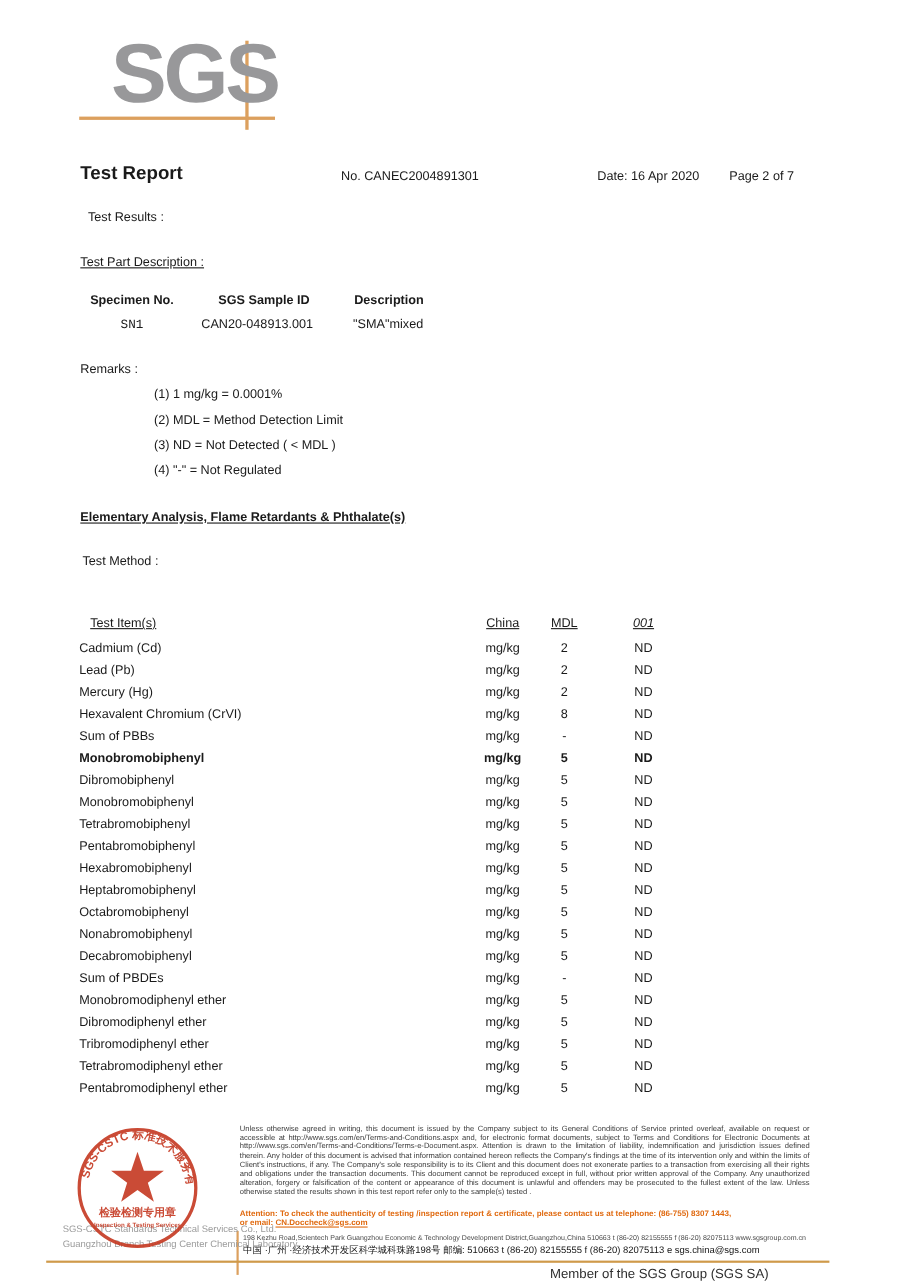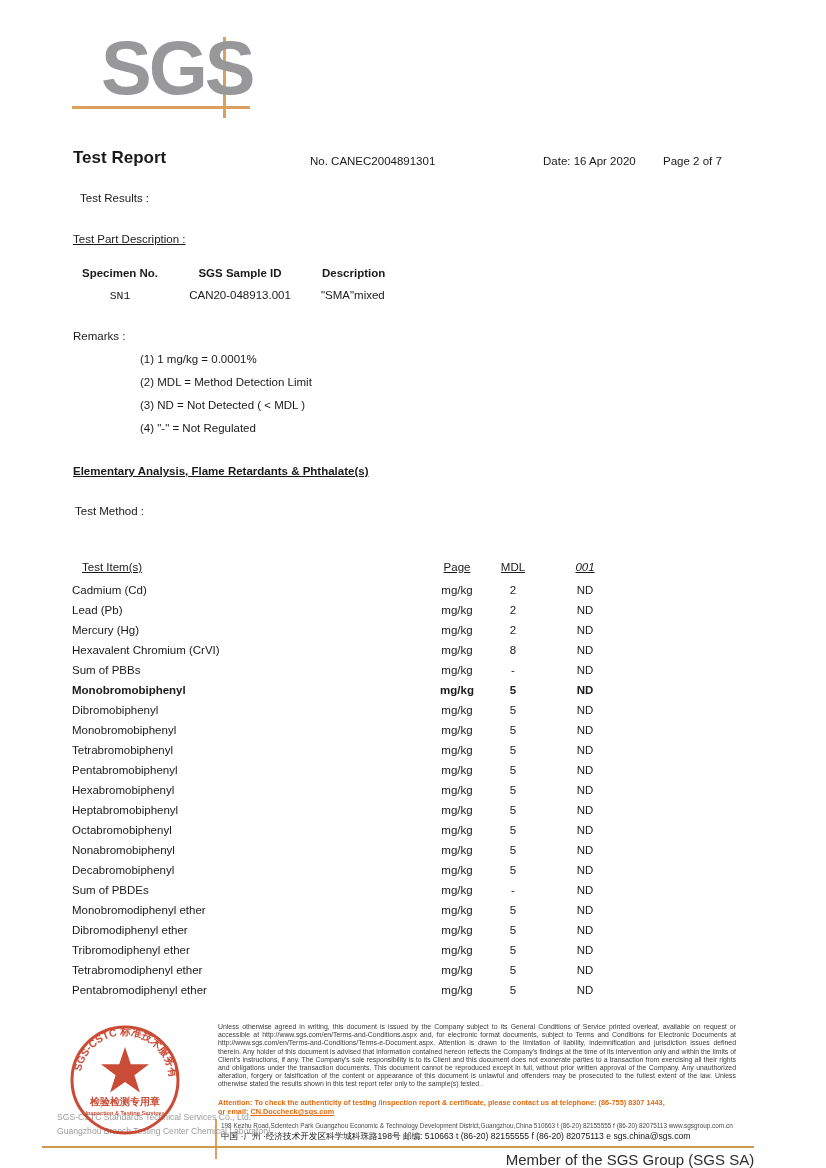--- a/index.html
+++ b/index.html
@@ -27,21 +27,21 @@
   .b{font-weight:bold;}
 
   .test-results-label{left:80px;top:192px;}
   .tpd-label{left:73px;top:233px;}
 
   
   .spec-h1{left:68px;top:267px;width:104px;text-align:center;}
   .spec-h2{left:183px;top:267px;width:114px;text-align:center;}
   .spec-h3{left:322px;top:267px;}
   .spec-c1{left:68px;top:289px;width:104px;text-align:center;font-family:Liberation Mono, monospace;}
-  .spec-c2{left:183px;top:289px;width:114px;text-align:center;}
+  .spec-c2{left:183px;top:289px;width:114px;}
   .spec-c3{left:321px;top:289px;}
 
   .remarks-label{left:73px;top:330px;}
   .remark-item{left:140px;}
 
   .analysis-title{left:73px;top:465px;}
   .method-label{left:75px;top:505px;}
   .method-lines{left:172px;top:505px;width:580px;line-height:23px;}
 
   
@@ -61,21 +61,21 @@
   .company-2{left:57px;top:1126px;font-size:8.6px;color:#9b9b9b;z-index:1;}
   .disclaimer{left:218px;top:1023px;width:518px;font-size:6.9px;line-height:8.2px;
     text-align:justify;color:#3b3b3b;}
   .attention{left:218px;top:1099px;width:518px;font-size:7.3px;line-height:8.7px;
     font-weight:bold;color:#e06a10;}
   .attn-email{text-decoration:underline;}
   .addr-vline{left:215px;top:1119px;width:1.5px;height:40px;background:#dca05e;}
   .addr-en{left:221px;top:1122px;width:540px;font-size:6.4px;color:#4a4a4a;white-space:nowrap;}
   .addr-cn{left:221px;top:1131px;width:540px;font-size:8.6px;color:#141414;white-space:nowrap;}
   .footer-hline{left:42px;top:1146px;width:712px;height:2px;background:#cf9a4a;}
-  .member{left:500px;top:1151px;width:260px;text-align:center;font-size:15px;color:#2e2e2e;}
+  .member{left:500px;top:1151px;width:260px;text-align:left;font-size:12px;color:#2e2e2e;}
 </style>
 </head>
 <body>
 
 <div class="page">
 
   <div class="abs logo-hline"></div>
   <div class="abs logo-vline"></div>
   <div class="abs logo-text">SGS</div>
 
@@ -98,21 +98,21 @@
   <div class="abs body-text remark-item" style="top:353px">(1) 1 mg/kg = 0.0001%</div>
   <div class="abs body-text remark-item" style="top:376px">(2) MDL = Method Detection Limit</div>
   <div class="abs body-text remark-item" style="top:399px">(3) ND = Not Detected ( &lt; MDL )</div>
   <div class="abs body-text remark-item" style="top:422px">(4) "-" = Not Regulated</div>
 
   <div class="abs body-text b u analysis-title">Elementary Analysis, Flame Retardants &amp; Phthalate(s)</div>
   <div class="abs body-text method-label">Test Method :</div>
 
   <div class="r-row rt-header">
     <span class="rt-h-item u">Test Item(s)</span>
-    <span class="col-unit u">Page</span>
+    <span class="col-unit u">China</span>
     <span class="col-mdl u">MDL</span>
     <span class="col-val u ital">001</span>
   </div>
 
   <div>
       <div class="r-row" style="top: 584px;">
         <span class="c-item">Cadmium (Cd)</span>
         <span class="col-unit">mg/kg</span>
         <span class="col-mdl">2</span>
         <span class="col-val">ND</span>

